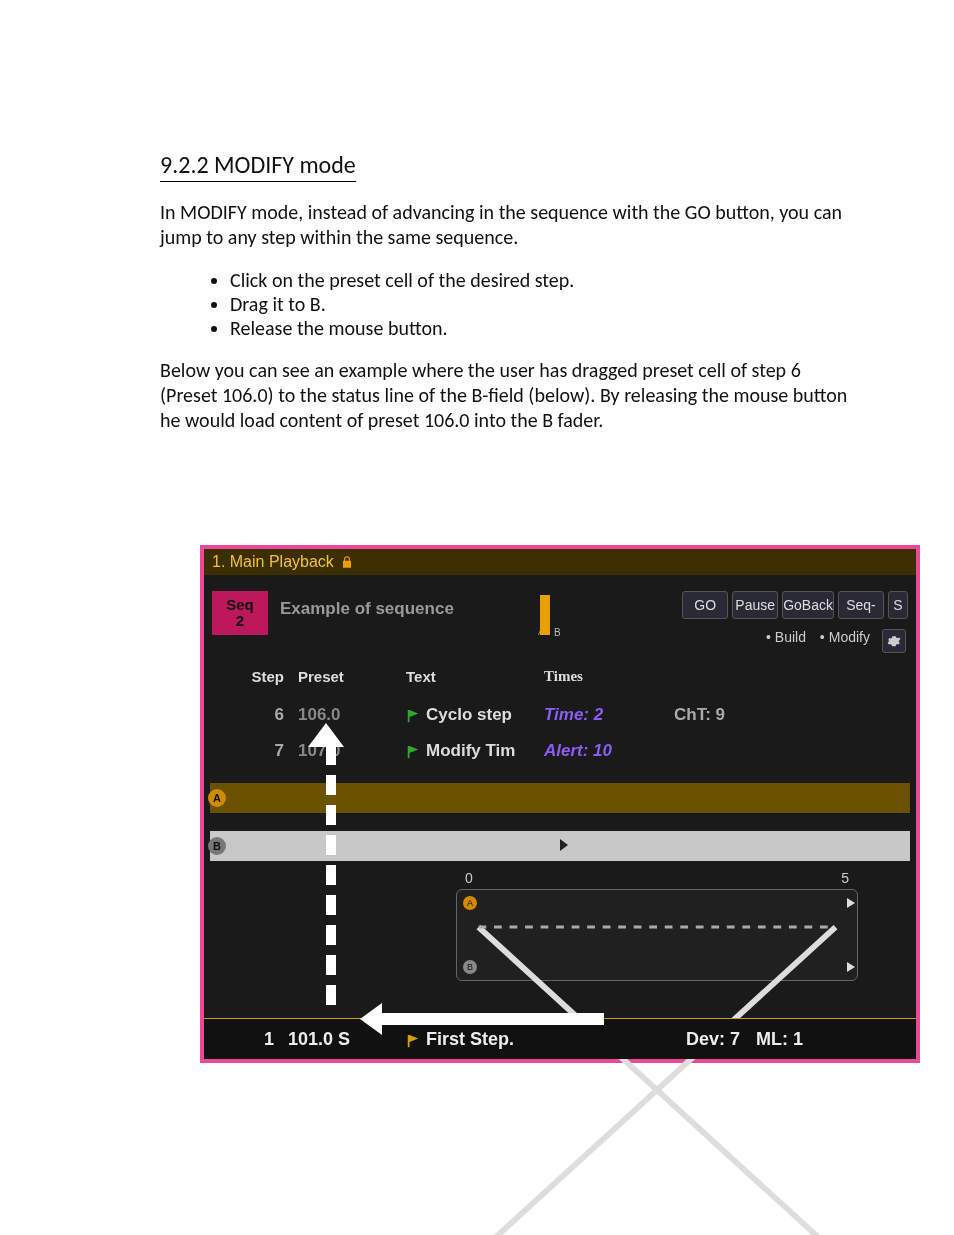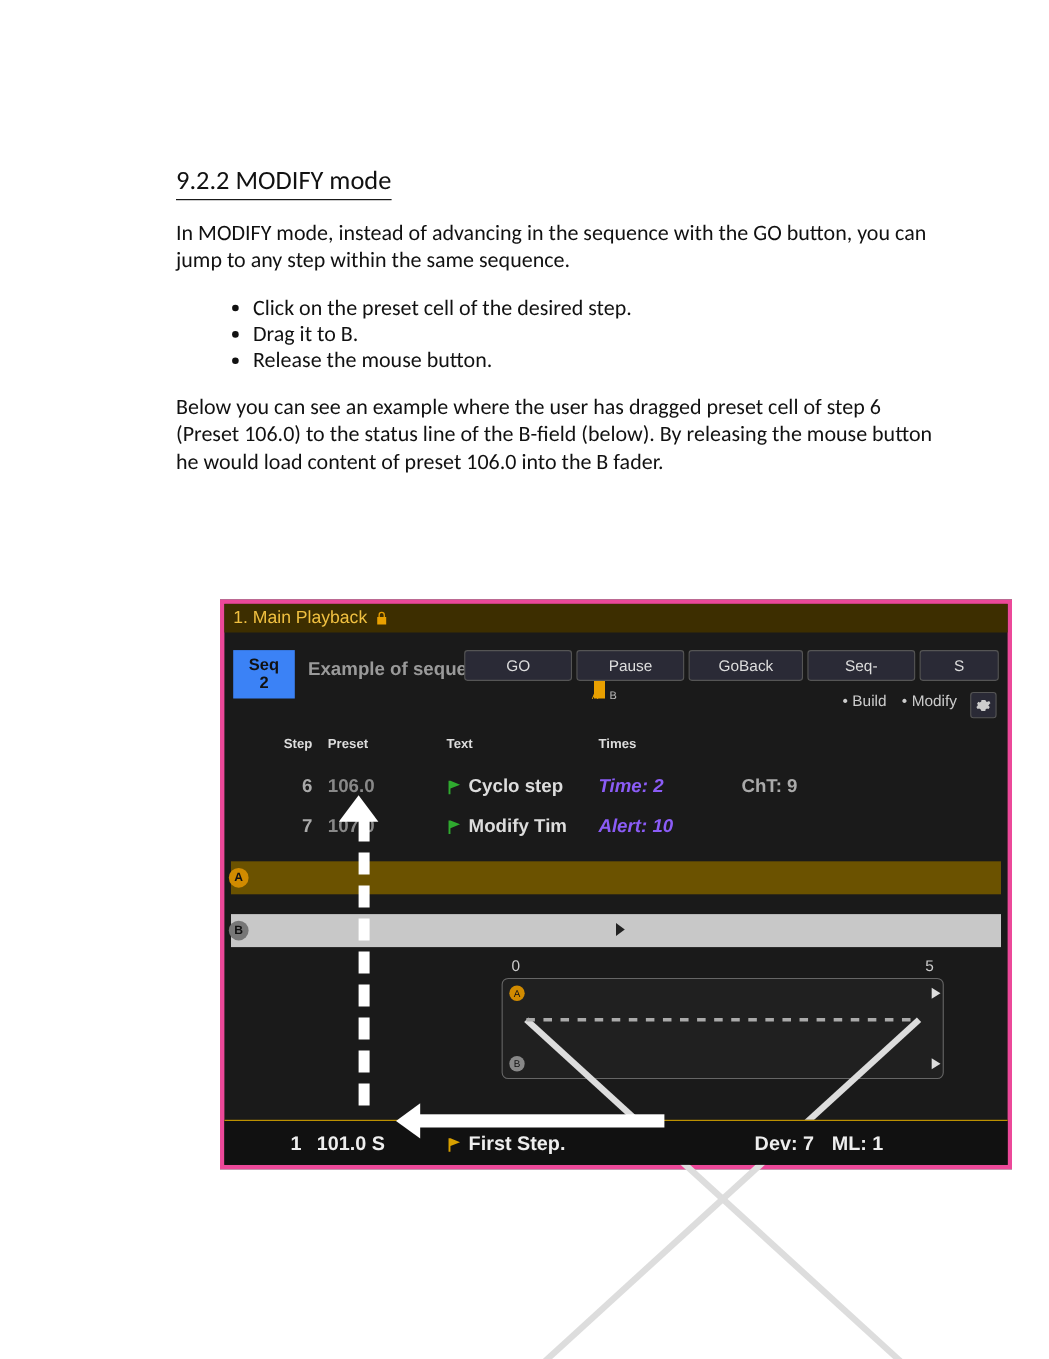--- a/index.html
+++ b/index.html
@@ -71,21 +71,21 @@
     position: absolute;
     top: 40px;
     left: 6px;
     right: 6px;
     height: 60px;
   }
   .seqBlock {
     position: absolute;
     top: 2px; left: 2px;
     width: 56px; height: 44px;
-    background: #3b82f6;
+    background: #be185d;
     color: #111;
     font-size: 15px;
     display: flex;
     flex-direction: column;
     align-items: center;
     justify-content: center;
     line-height: 1.05;
     font-weight: 600;
   }
   .seqTitle {
@@ -117,21 +117,21 @@
     position: absolute;
     top: 2px;
     right: 2px;
     display: flex;
     gap: 4px;
   }
   .btn {
     background: #2a2a36;
     border: 1px solid #555;
     border-radius: 3px;
-    padding: 5px 26px;
+    padding: 5px 0;
     font-size: 14px;
     color: #ddd;
     min-width: 44px;
     text-align: center;
   }
   .gear {
     position: absolute;
     top: 40px;
     right: 4px;
     width: 22px; height: 22px;
@@ -149,29 +149,29 @@
   }
   .dot { margin: 0 4px 0 10px; }
 
   
   .cols {
     position: absolute;
     top: 114px;
     left: 0; right: 0;
     height: 26px;
     display: flex;
-    font-size: 12px;
+    font-size: 15px;
     font-weight: 600;
     color: #ddd;
   }
   .cols div { display: flex; align-items: center; }
   .cStep   { width: 80px;  justify-content: flex-end; padding-right: 6px;}
   .cPreset { width: 100px; padding-left: 8px;}
   .cText   { width: 130px; padding-left: 8px;}
-  .cTimes  { width: 110px; padding-left: 8px;}
+  .cTimes  { width: 110px; padding-left: 8px; font-family: Liberation Serif, serif;}
   .cExtra  { flex: 1; padding-left: 20px;}
 
   
   .rows {
     position: absolute;
     top: 148px; left: 0; right: 0;
   }
   .row {
     display: flex;
     align-items: center;

